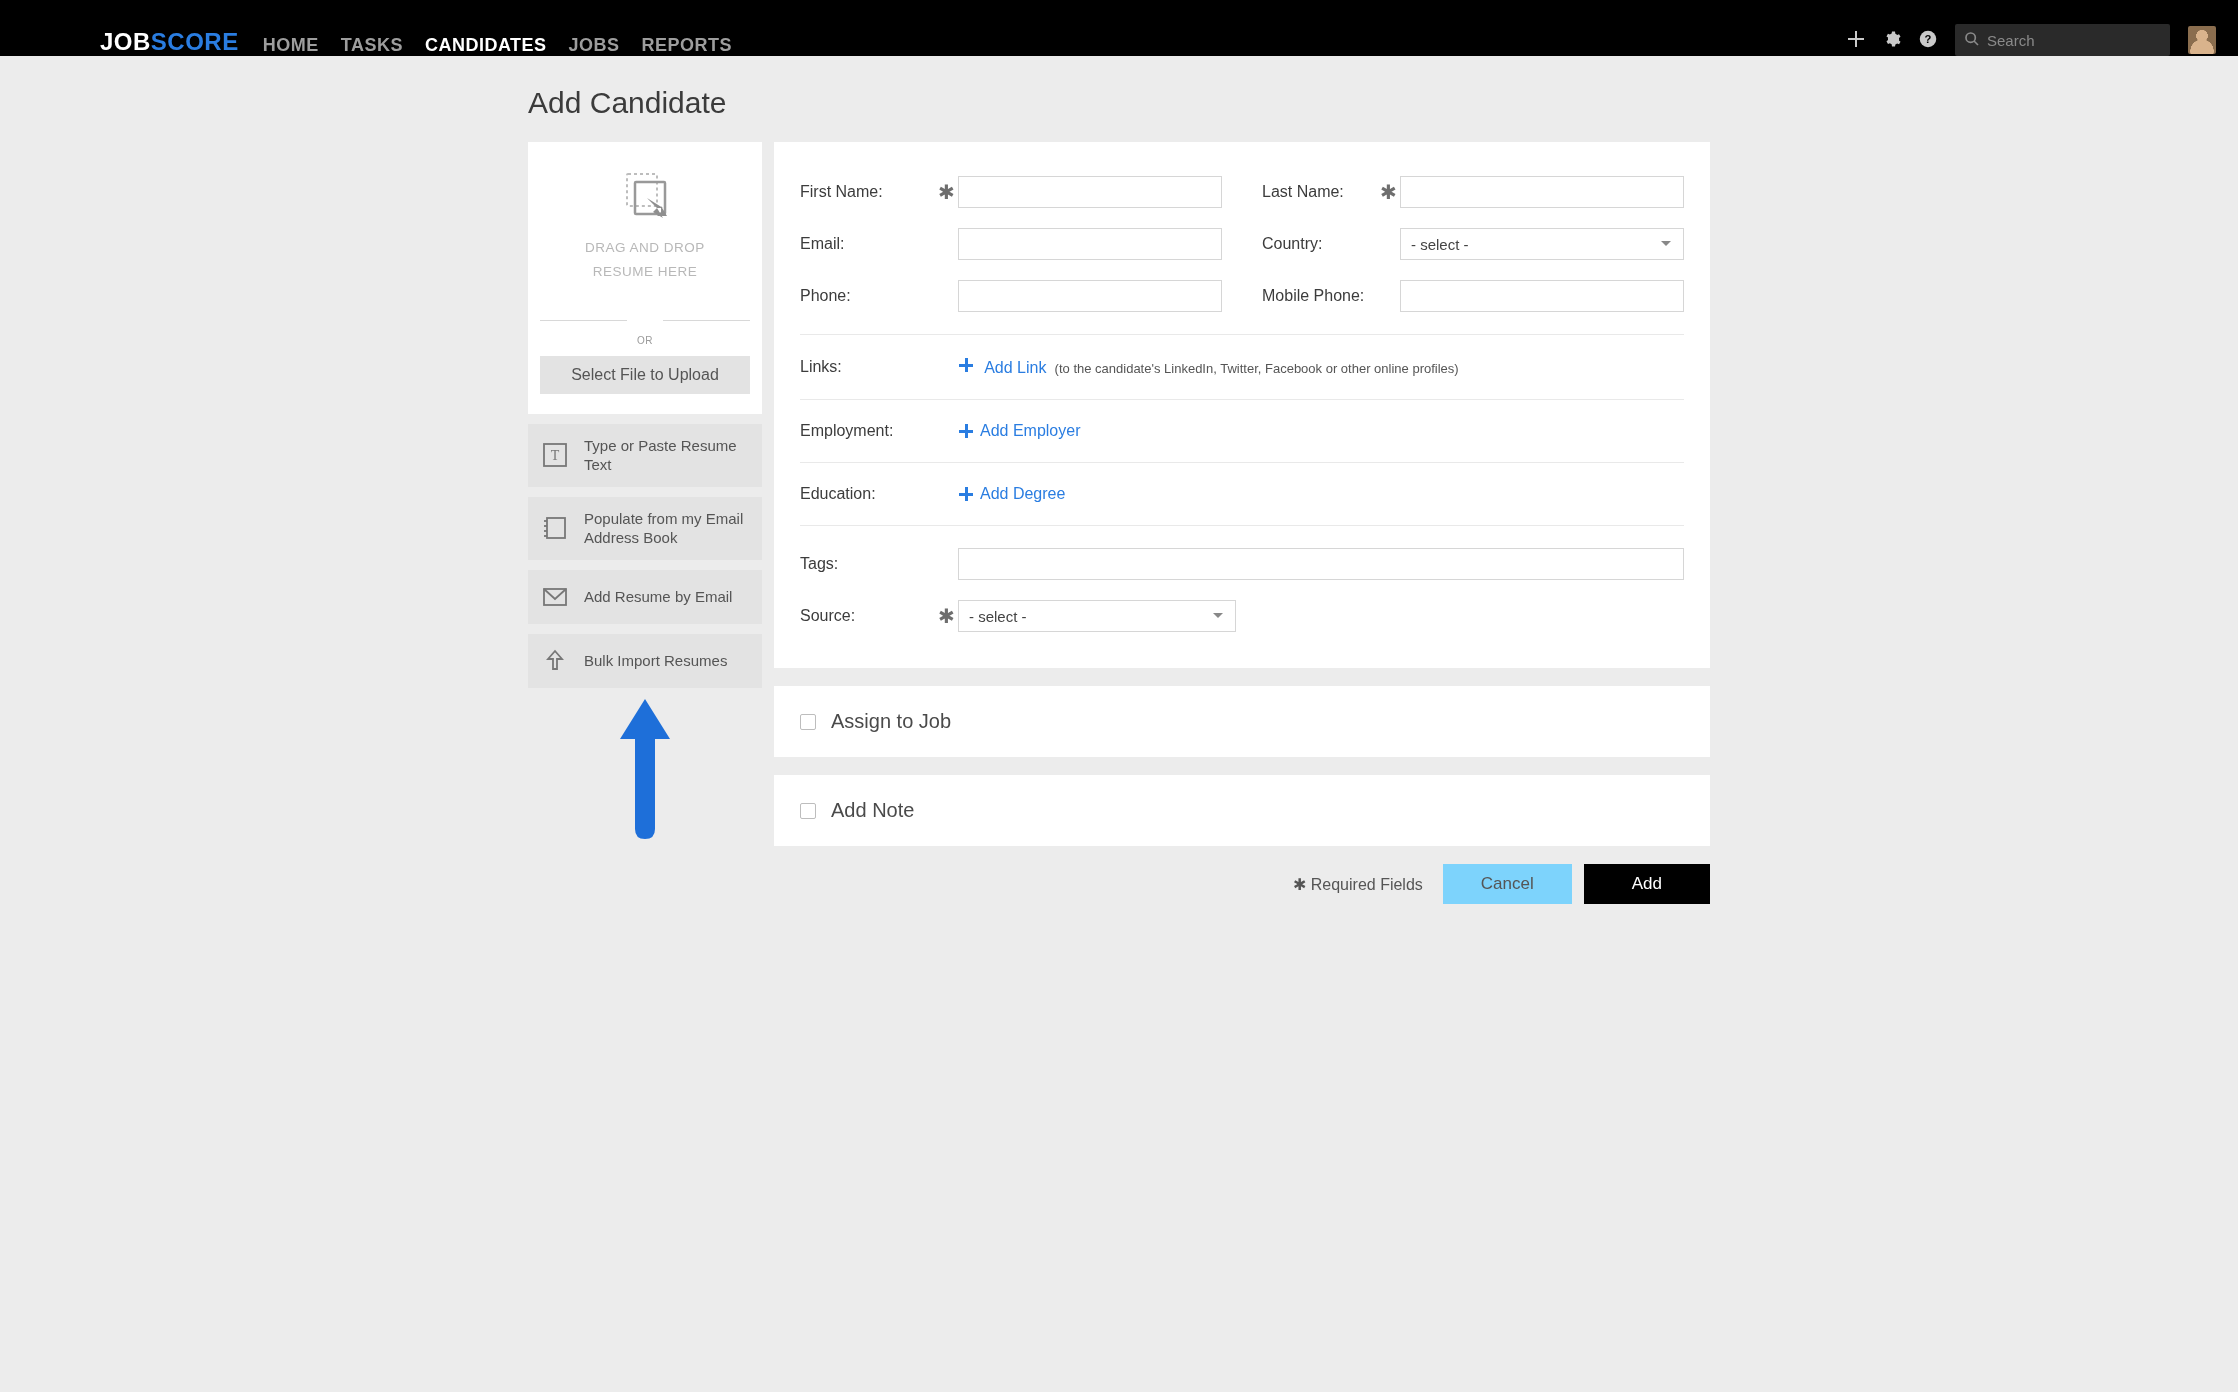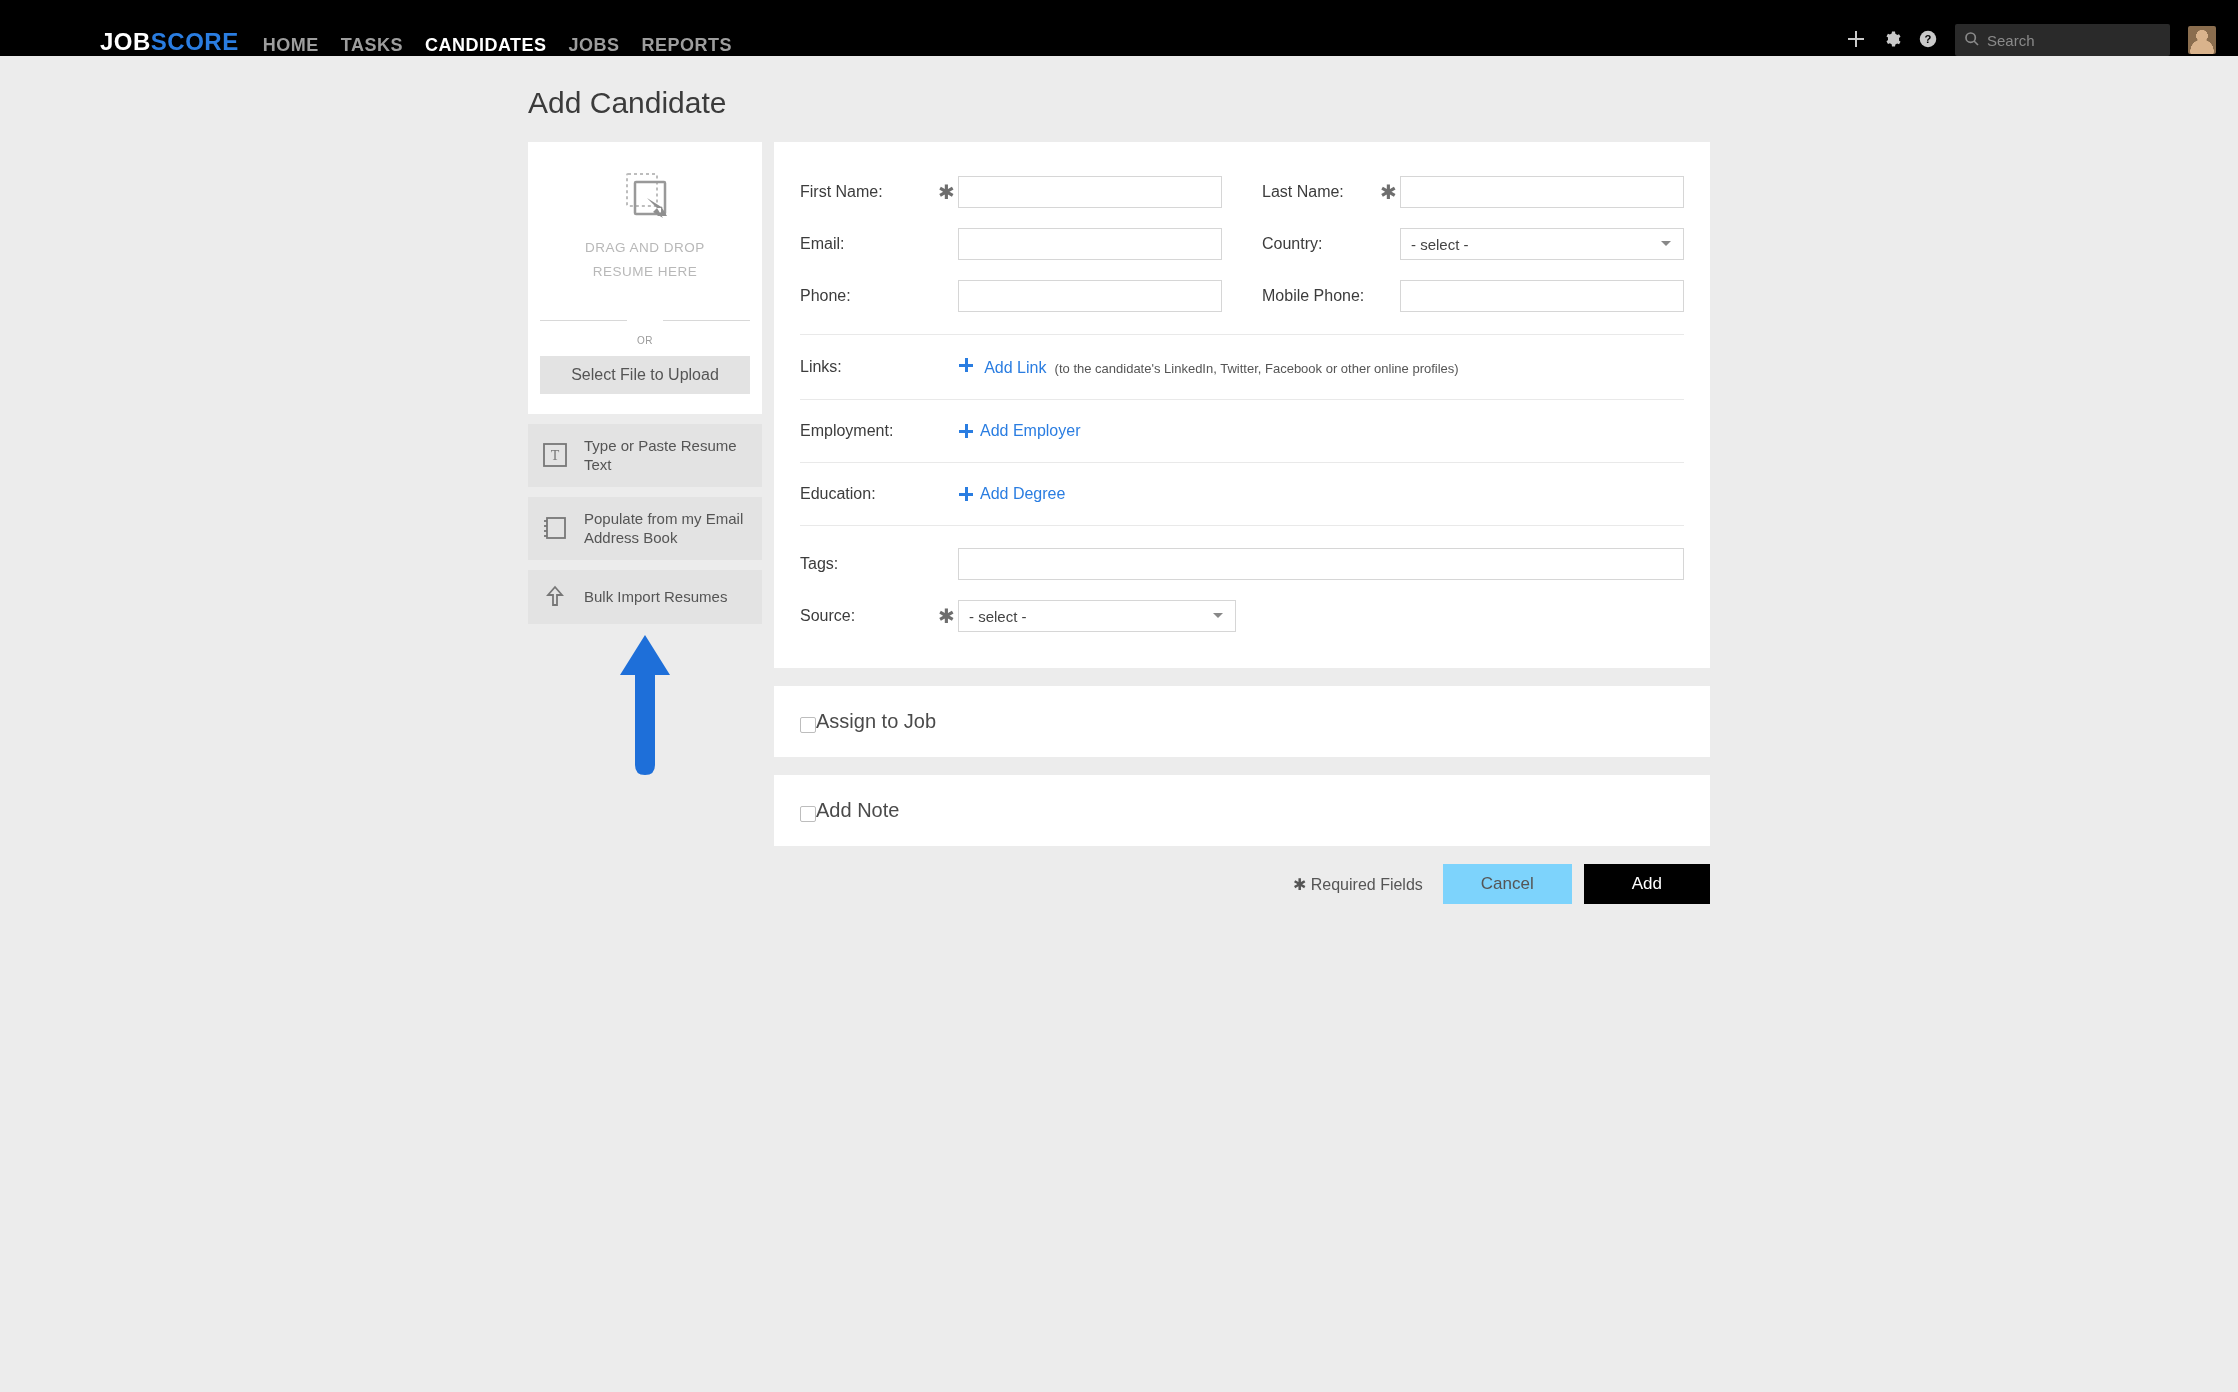--- a/index.html
+++ b/index.html
@@ -100,21 +100,21 @@
   .sel::after {
     content:""; position:absolute; right:12px; top:12px;
     border-left:5px solid transparent; border-right:5px solid transparent;
     border-top:5px solid #888;
   }
 
   .linkish { color:#2a7de1; cursor:pointer; font-size:16px; }
   .plus-sm { display:inline-flex; align-items:center; margin-right:6px; }
   .hint-txt { color:#555; font-size:13px; margin-left:4px; }
 
-  .chk-row { display:flex; align-items:flex-end; gap:0; }
+  .chk-row { display:flex; align-items:center; gap:15px; }
   .chk { width:16px; height:16px; border:1.5px solid #bdbdbd; border-radius:2px; cursor:pointer; }
   .chk-label { font-size:20px; color:#4a4a4a; }
 
   
   .footer { display:flex; justify-content:flex-end; align-items:center; gap:12px; margin-top:6px; padding-bottom:30px; }
   .req-note { color:#555; font-size:16px; margin-right:8px; }
   .btn-cancel { background:#7dd3fc; border:none; padding:10px 38px; font-size:17px; color:#555; cursor:pointer; }
   .btn-add { background:#000000; border:none; padding:10px 48px; font-size:17px; color:#fff; cursor:pointer; }
 
 </style>
@@ -206,20 +206,29 @@
               <rect x="5" y="3" width="18" height="20" fill="none" stroke="#777" stroke-width="1.8"></rect>
               <line x1="2" y1="6" x2="5" y2="6" stroke="#777" stroke-width="1.8"></line>
               <line x1="2" y1="11" x2="5" y2="11" stroke="#777" stroke-width="1.8"></line>
               <line x1="2" y1="16" x2="5" y2="16" stroke="#777" stroke-width="1.8"></line>
               <line x1="2" y1="21" x2="5" y2="21" stroke="#777" stroke-width="1.8"></line>
             </svg>
         </span>
         <span class="lbl">Populate from my Email Address Book</span>
       </div>
 
+      <div class="side-item">
+        <span class="side-ico-box">
+          <svg width="26" height="26" viewBox="0 0 26 26">
+              <rect x="2" y="5" width="22" height="16" fill="none" stroke="#777" stroke-width="1.8"></rect>
+              <path d="M2 5 L13 15 L24 5" fill="none" stroke="#777" stroke-width="1.8"></path>
+            </svg>
+        </span>
+        <span class="lbl">Add Resume by Email</span>
+      </div>
 
       <div class="side-item">
         <span class="side-ico-box">
           <svg width="26" height="26" viewBox="0 0 26 26">
               <path d="M13 3 L20 11 L15 11 L15 21 L11 21 L11 11 L6 11 Z" fill="none" stroke="#777" stroke-width="1.8"></path>
             </svg>
         </span>
         <span class="lbl">Bulk Import Resumes</span>
       </div>
 

